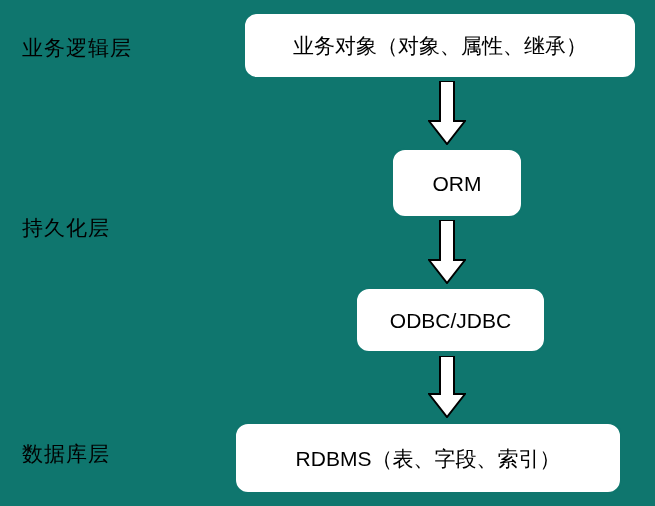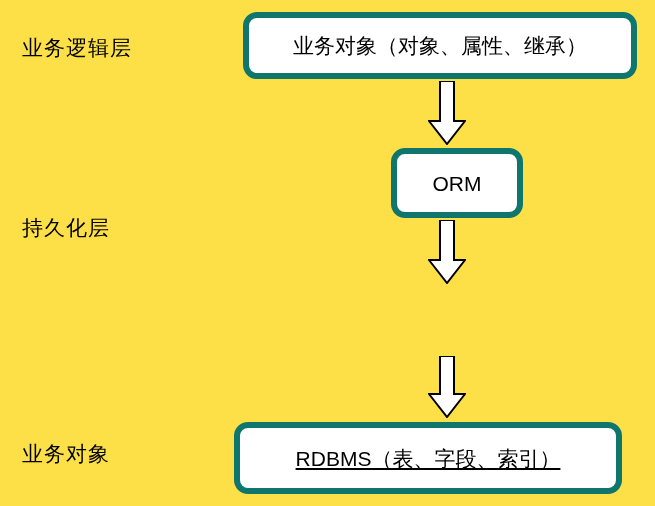--- a/index.html
+++ b/index.html
@@ -4,35 +4,35 @@
 <style>
   html, body {
     margin: 0;
     padding: 0;
     background: #ffffff;
   }
   #canvas {
     position: relative;
     width: 655px;
     height: 506px;
-    background: #fde047;
+    background: #0f766e;
     font-family: "Liberation Sans", "DejaVu Sans", sans-serif;
     overflow: hidden;
   }
   .layer-label {
     position: absolute;
     font-size: 21px;
     color: #000000;
     white-space: nowrap;
     letter-spacing: 1px;
   }
   .node {
     position: absolute;
     box-sizing: border-box;
-    border: 6px solid #0f766e;
+    border: 2px solid #0f766e;
     border-radius: 14px;
     background: #ffffff;
     display: flex;
     align-items: center;
     justify-content: center;
     color: #000000;
     text-align: center;
     white-space: nowrap;
   }
   .node-text {
@@ -46,21 +46,21 @@
     display: block;
   }
 </style>
 </head>
 <body>
 
 <div id="canvas">
 
   <div class="layer-label" style="left:22px; top:34px;">业务逻辑层</div>
   <div class="layer-label" style="left:22px; top:214px;">持久化层</div>
-  <div class="layer-label" style="left:22px; top:440px;">业务对象</div>
+  <div class="layer-label" style="left:22px; top:440px;">数据库层</div>
 
   <div class="node" style="left:243px; top:12px; width:394px; height:67px;">
     <span class="node-text">业务对象（对象、属性、继承）</span>
   </div>
 
   <div class="arrow" style="left:428px; top:81px; width:38px; height:64px;">
     <svg width="38" height="64" viewBox="0 0 38 64">
       <polygon points="12,0 26,0 26,40 37,40 19,63 1,40 12,40" fill="#ffffff" stroke="#000000" stroke-width="2" stroke-linejoin="miter"></polygon>
     </svg>
   </div>
@@ -68,24 +68,27 @@
   <div class="node" style="left:391px; top:148px; width:132px; height:70px;">
     <span class="node-text">ORM</span>
   </div>
 
   <div class="arrow" style="left:428px; top:220px; width:38px; height:64px;">
     <svg width="38" height="64" viewBox="0 0 38 64">
       <polygon points="12,0 26,0 26,40 37,40 19,63 1,40 12,40" fill="#ffffff" stroke="#000000" stroke-width="2" stroke-linejoin="miter"></polygon>
     </svg>
   </div>
 
+  <div class="node" style="left:355px; top:287px; width:191px; height:66px;">
+    <span class="node-text">ODBC/JDBC</span>
+  </div>
 
   <div class="arrow" style="left:428px; top:356px; width:38px; height:62px;">
     <svg width="38" height="62" viewBox="0 0 38 62">
       <polygon points="12,0 26,0 26,38 37,38 19,61 1,38 12,38" fill="#ffffff" stroke="#000000" stroke-width="2" stroke-linejoin="miter"></polygon>
     </svg>
   </div>
 
-  <div class="node" style="left:234px; top:422px; width:388px; height:72px;text-decoration:underline;">
+  <div class="node" style="left:234px; top:422px; width:388px; height:72px;">
     <span class="node-text">RDBMS（表、字段、索引）</span>
   </div>
 
 </div>
 
 </body></html>

